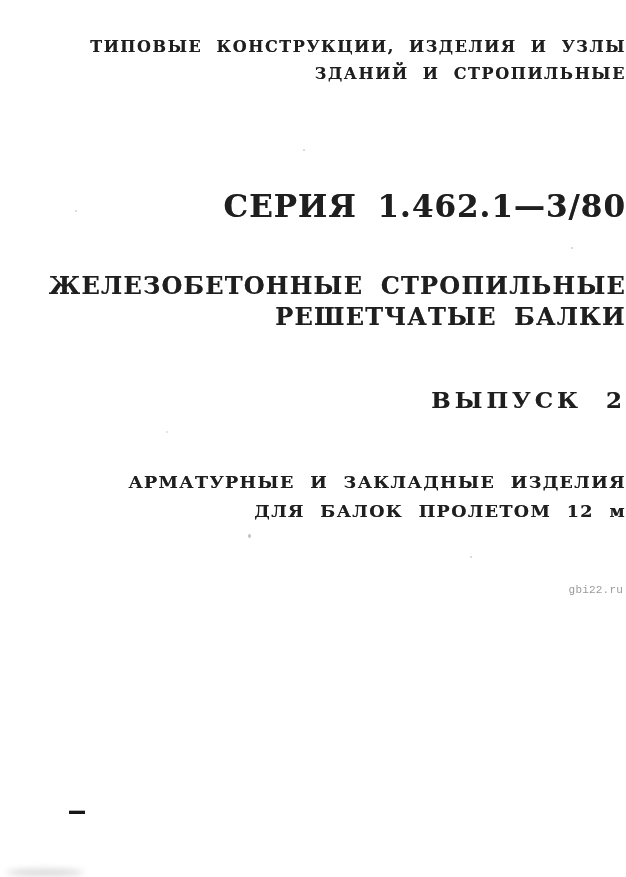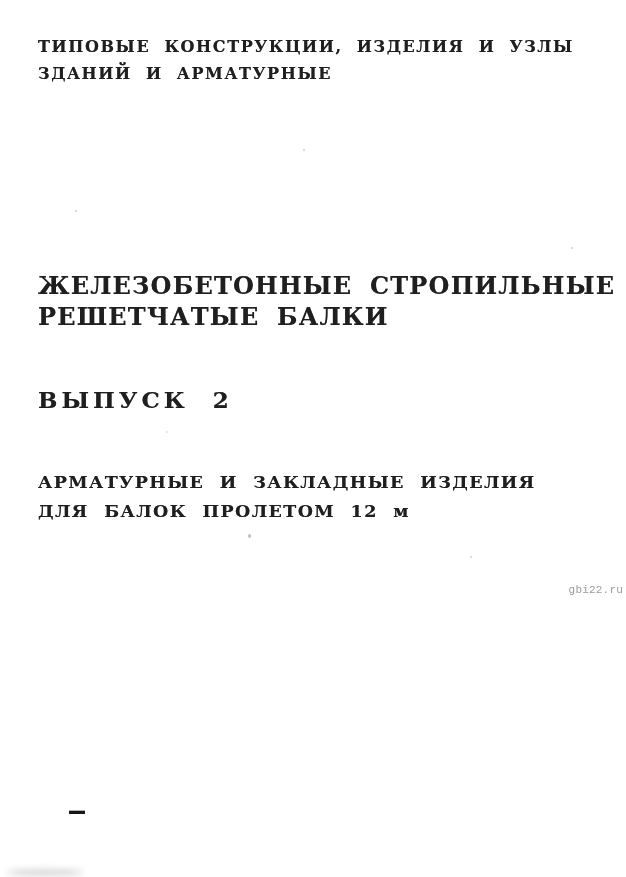--- a/index.html
+++ b/index.html
@@ -23,21 +23,21 @@
   .ink {
     color: #1f1f1f;
     font-weight: 700;
     text-shadow: 0 0 0.6px rgba(10,10,10,0.55);
   }
 
   .centered-block {
     position: absolute;
     left: 38px;   
     right: 0;
-    text-align: left;
+    text-align: right;
   }
 
   .header-block {
     top: 33px;
     font-size: 16px;
     line-height: 27px;
     letter-spacing: 1.6px;
     word-spacing: 7px;
   }
 
@@ -120,23 +120,24 @@
     opacity: 0.55;
   }
 </style>
 </head>
 <body>
 
 <div class="page">
 
   <div class="centered-block header-block ink">
     <div>ТИПОВЫЕ КОНСТРУКЦИИ, ИЗДЕЛИЯ И УЗЛЫ</div>
-    <div>ЗДАНИЙ И АРМАТУРНЫЕ</div>
+    <div>ЗДАНИЙ И СТРОПИЛЬНЫЕ</div>
   </div>
 
+  <div class="centered-block series-title ink">СЕРИЯ 1.462.1—3/80</div>
 
   <div class="centered-block subject-block ink">
     <div>ЖЕЛЕЗОБЕТОННЫЕ СТРОПИЛЬНЫЕ РЕШЕТЧАТЫЕ БАЛКИ</div>
   </div>
 
   <div class="centered-block issue-title ink">ВЫПУСК 2</div>
 
   <div class="centered-block contents-block ink">
     <div>АРМАТУРНЫЕ И ЗАКЛАДНЫЕ ИЗДЕЛИЯ</div>
     <div>ДЛЯ БАЛОК ПРОЛЕТОМ 12 м</div>

